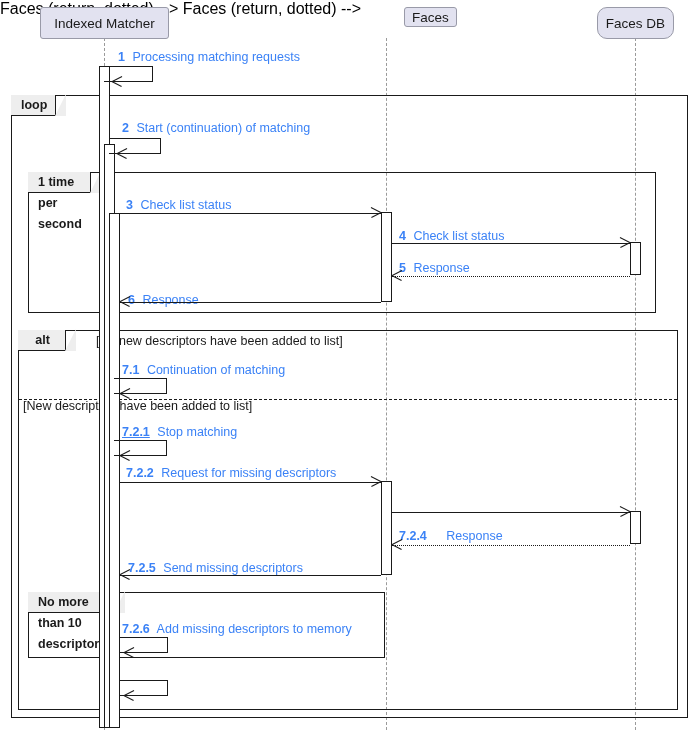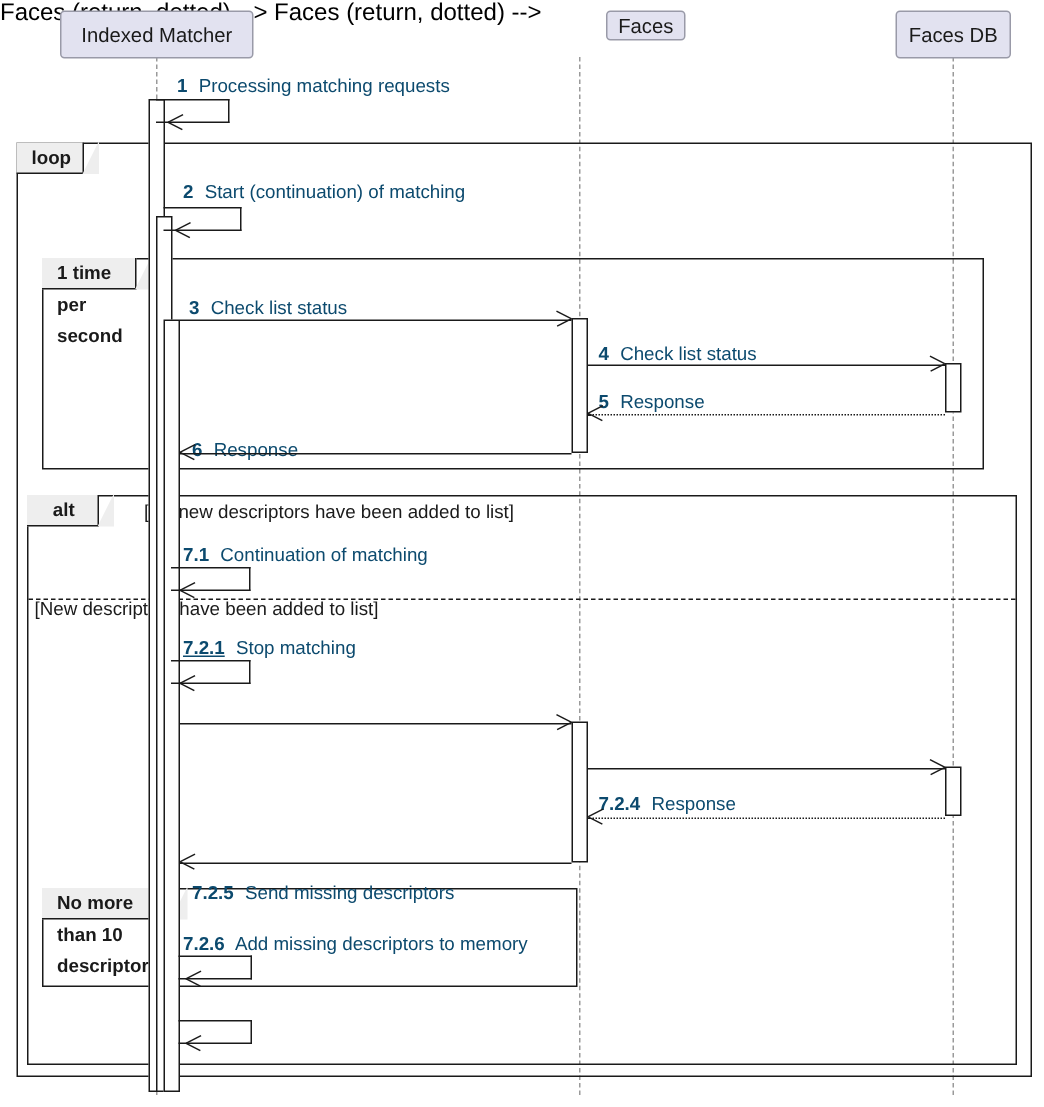--- a/index.html
+++ b/index.html
@@ -29,37 +29,37 @@
   .arrow-open-l::before{transform:rotate(-27deg);}
   .arrow-open-l::after{transform:rotate(27deg);}
   .arrow-open-r{position:absolute;width:11px;height:11px;}
   .arrow-open-r::before,.arrow-open-r::after{content:"";position:absolute;right:0;top:5px;width:11px;height:0;
     border-top:1.4px solid #1a1a1a;transform-origin:100% 0;}
   .arrow-open-r::before{transform:rotate(27deg);}
   .arrow-open-r::after{transform:rotate(-27deg);}
 
   .selfloop{position:absolute;border:1.3px solid #1a1a1a;border-left:none;box-sizing:border-box;}
 
-  .msg-label{position:absolute;font-size:12.5px;color:#0c4a6e;white-space:nowrap;}
+  .msg-label{position:absolute;font-size:12.5px;color:#3b82f6;white-space:nowrap;}
   .msg-label .num{font-weight:bold;}
 </style>
 </head>
 <body>
 
 <div id="diagram">
 
   
   <div class="lifeline" style="left:104px;top:38px;height:692px;"></div>
   <div class="lifeline" style="left:386px;top:38px;height:692px;"></div>
   <div class="lifeline" style="left:635px;top:38px;height:692px;"></div>
 
   
   <div class="participant" style="left:40px;top:7px;width:129px;height:32px;">Indexed Matcher</div>
   <div class="participant" style="left:360px;top:7px;width:53px;height:20px;margin-left:44px;">Faces</div>
-  <div class="participant" style="left:597px;top:7px;width:77px;height:32px;">Faces DB</div>
+  <div class="participant" style="left:597px;top:7px;width:77px;height:32px;border-radius:10px;">Faces DB</div>
 
   
   <div class="frag" style="left:11px;top:95px;width:677px;height:623px;"></div>
   <div class="frag-label-wrap" style="left:11px;top:95px;">
     <div class="frag-label" style="left:0;top:0;">loop</div>
   </div>
 
   
   <div class="frag" style="left:28px;top:172px;width:628px;height:141px;"></div>
   <div class="frag-label-wrap" style="left:28px;top:172px;">
@@ -170,43 +170,47 @@
   <div class="msg-label" style="left:122px;top:425px;">
     <span class="num" style="margin-right: 4px; text-decoration: underline;">7.2.1</span>
     <span>Stop matching</span>
   </div>
   <div class="selfloop" style="left:114px;top:440px;width:53px;height:16px;"></div>
   <div class="arrow-open-l" style="left:120px;top:450px;"></div>
 
   
   
   
+  <div class="msg-label" style="left:126px;top:466px;">
+    <span class="num" style="margin-right: 4px;">7.2.2</span>
+    <span>Request for missing descriptors</span>
+  </div>
   <div class="msg-line" style="left:120px;top:482px;width:261px;"></div>
   <div class="arrow-open-r" style="left:370px;top:476px;"></div>
 
   
   
   
   <div class="msg-line" style="left:392px;top:512px;width:238px;"></div>
   <div class="arrow-open-r" style="left:619px;top:506px;"></div>
 
   
    Faces (return, dotted)     --&gt;
   
   <div class="msg-label" style="left:399px;top:529px;">
-    <span class="num" style="margin-right: 4px;">7.2.4</span>
+    <span class="num" style="margin-right: 16px;">7.2.4</span>
     <span>Response</span>
   </div>
   <div class="msg-line dotted" style="left:392px;top:545px;width:238px;"></div>
   <div class="arrow-open-l" style="left:392px;top:539px;"></div>
 
   
   
   
-  <div class="msg-label" style="left:128px;top:588px;">
+  <div class="msg-label" style="left:128px;top:561px;">
     <span class="num" style="margin-right: 4px;">7.2.5</span>
     <span>Send missing descriptors</span>
   </div>
   <div class="msg-line" style="left:120px;top:575px;width:261px;"></div>
   <div class="arrow-open-l" style="left:120px;top:569px;"></div>
 
   
   
   
   <div class="msg-label" style="left:122px;top:622px;">

